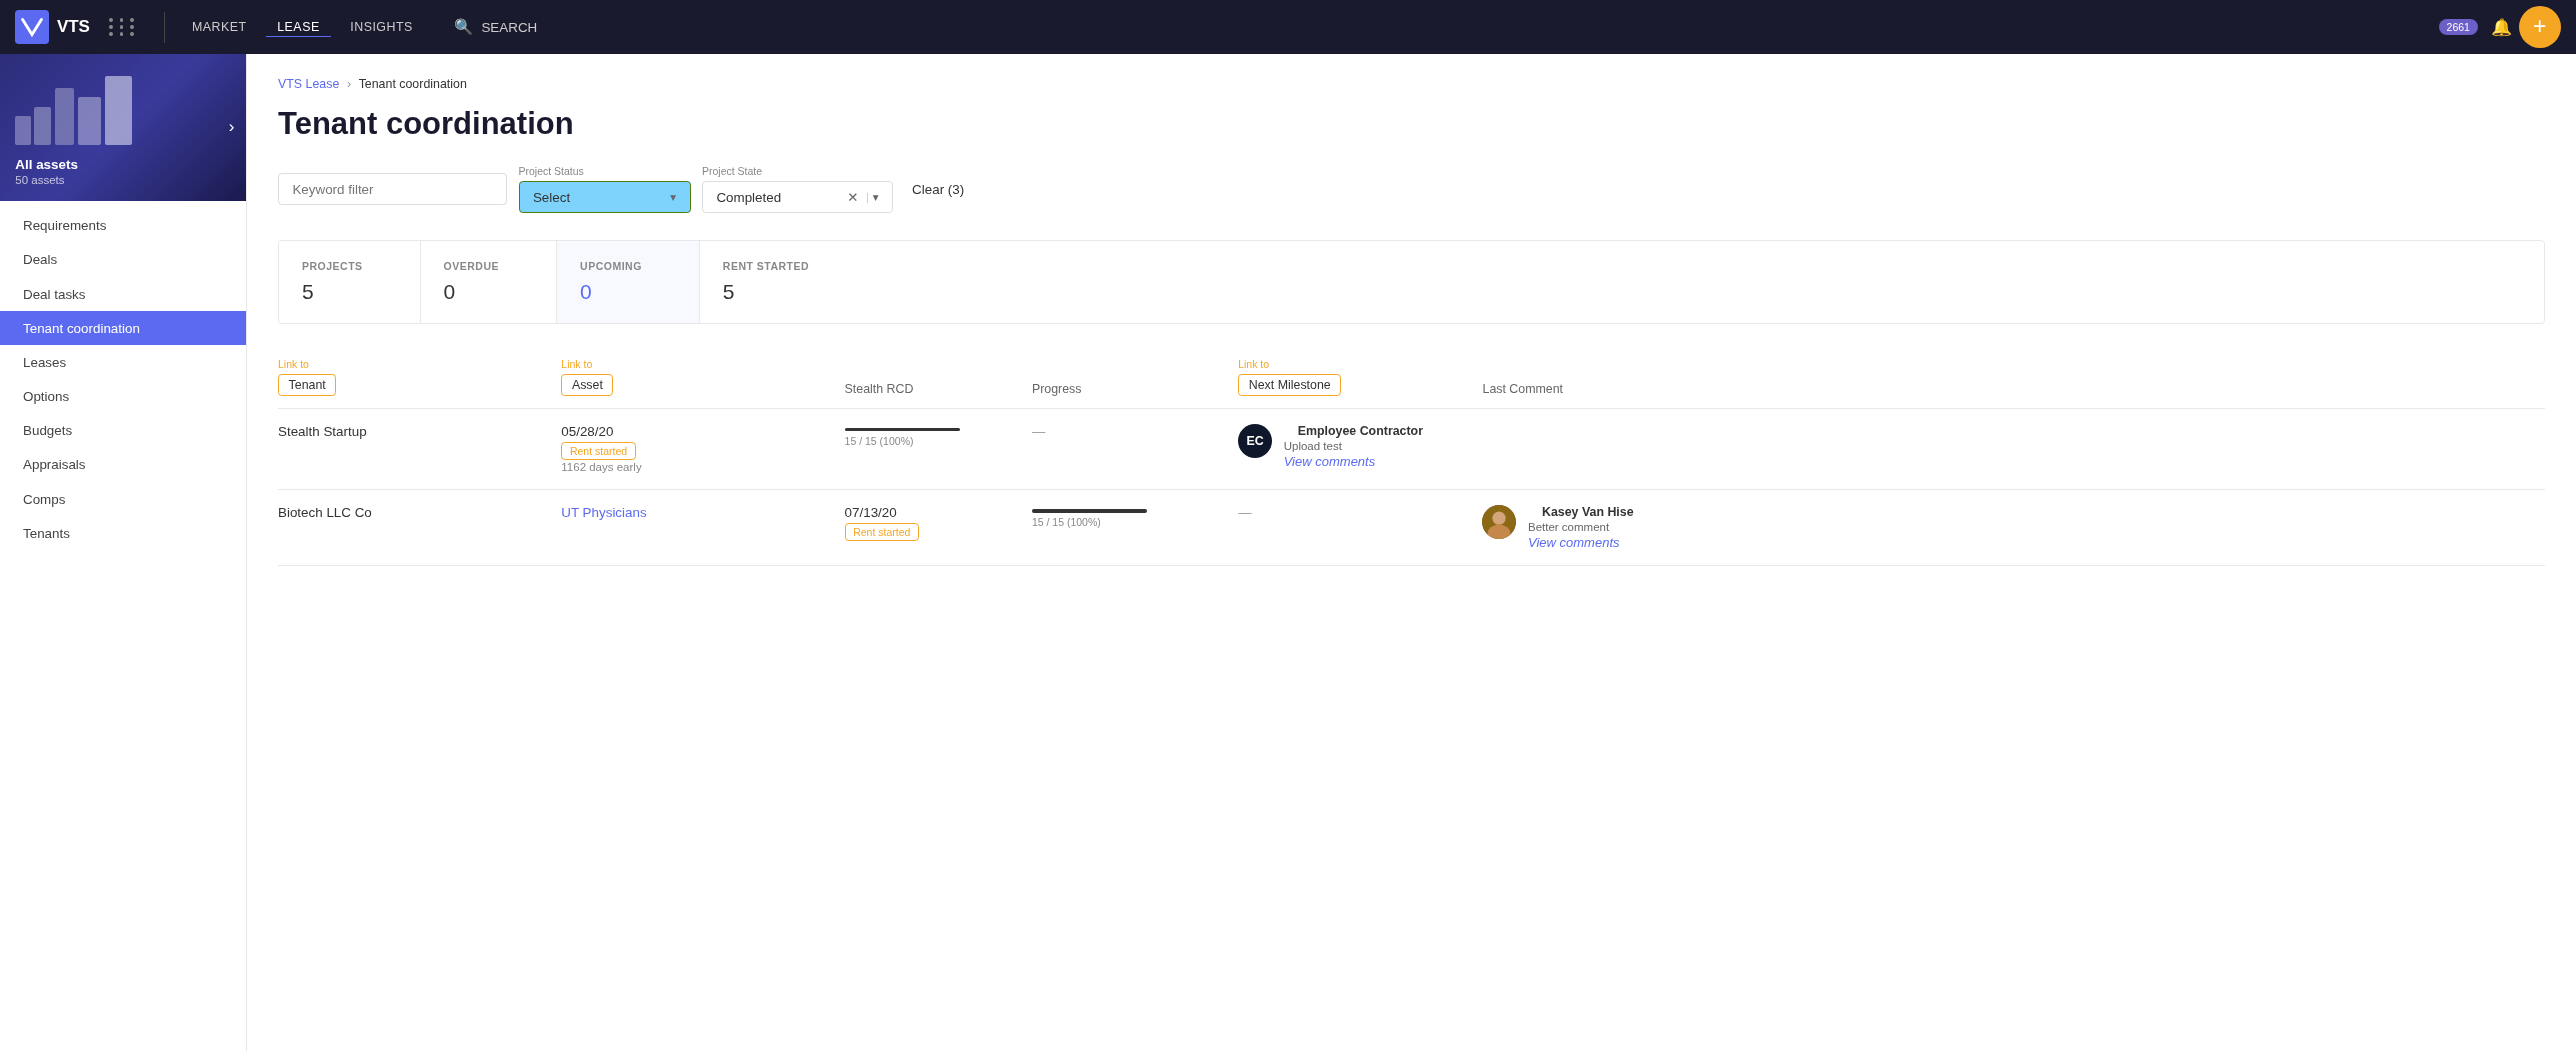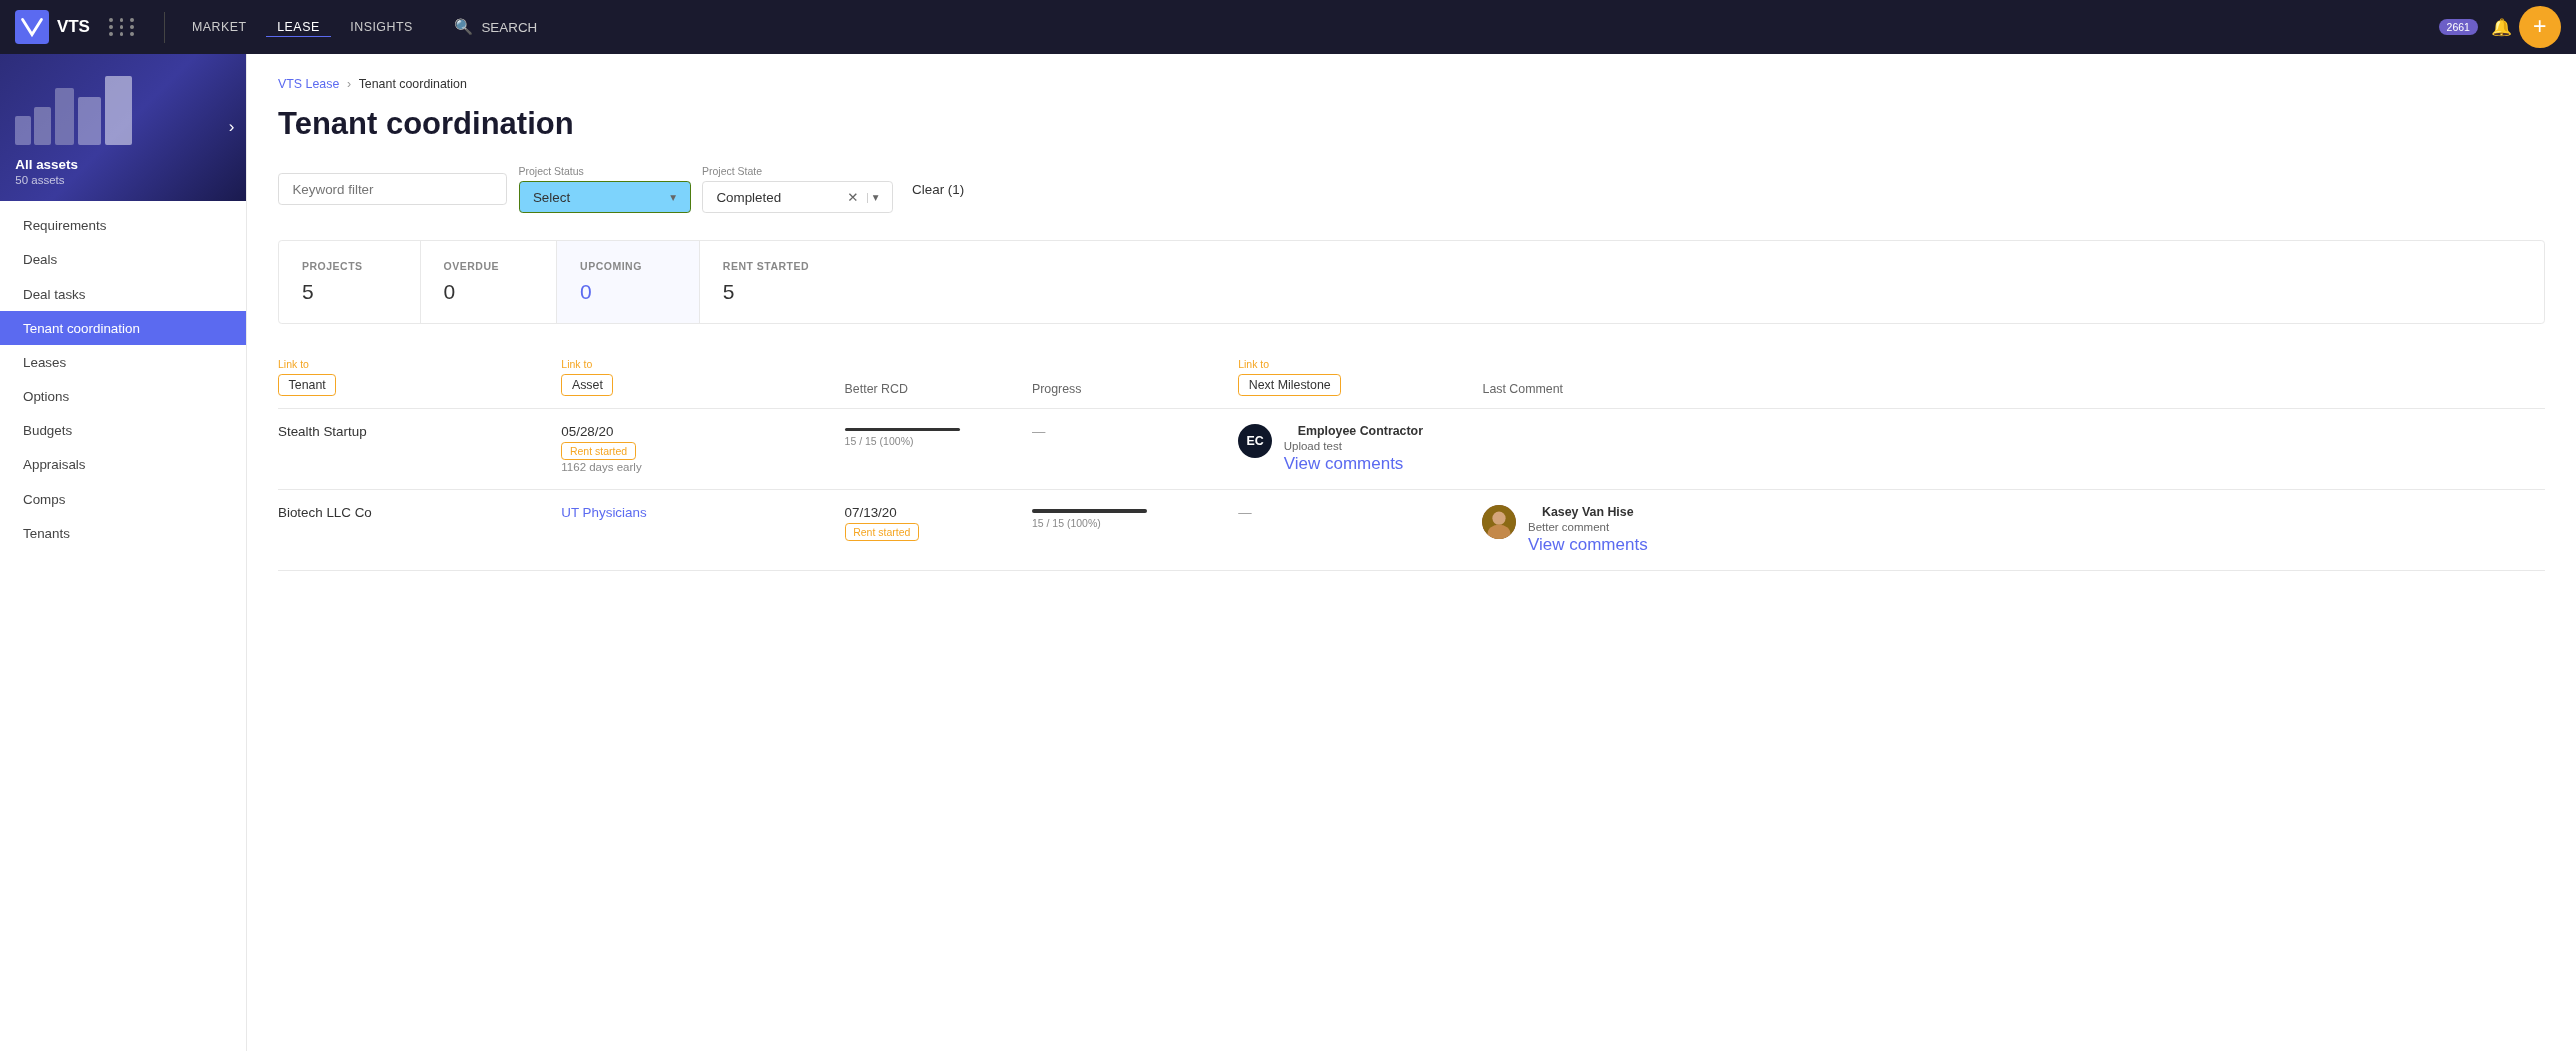--- a/index.html
+++ b/index.html
@@ -125,21 +125,21 @@
     .progress-text { font-size: 10.5px; color: #888; margin-top: 3.8px; }
 
     .cell-milestone { font-size: 13.4px; color: #999; }
 
     .cell-comment { display: flex; gap: 11.5px; }
     .avatar { width: 34px; height: 34px; border-radius: 50%; display: flex; align-items: center; justify-content: center; font-size: 12.4px; font-weight: 600; flex-shrink: 0; }
     .avatar-ec { background: #0f172a; color: white; }
     .avatar-kv { background: #8b5e3c; overflow: hidden; }
     .comment-author { font-size: 12.4px; font-weight: 600; color: #333; margin-left: 14px; }
     .comment-text { font-size: 11.5px; color: #666; margin-top: 1.9px; }
-    .comment-link { font-size: 17px; color: #5b6af0; cursor: pointer; margin-top: 1.9px; display: block; }
+    .comment-link { font-size: 13px; color: #5b6af0; cursor: pointer; margin-top: 1.9px; display: block; font-style: italic; }
 
     .arrow-icon { font-size: 13.4px; color: #f5a623; }
   </style>
 </head>
 <body>
 
 <nav class="top-nav">
   <div class="nav-logo">
     <svg class="nav-logo-icon" viewBox="0 0 36 36" fill="none">
       <rect width="36" height="36" rx="4" fill="#5b6af0"></rect>
@@ -228,21 +228,21 @@
         <div class="filter-select-completed">
           <span>Completed</span>
           <div style="display:flex;align-items:center;gap:3.8px;">
             <span class="filter-x">✕</span>
             <span style="color:#ccc;font-size:11.5px;">|</span>
             <span class="chevron-down">▾</span>
           </div>
         </div>
       </div>
 
-      <div class="filter-clear">Clear (1)</div>
+      <div class="filter-clear">Clear (3)</div>
     </div>
 
     <div class="stats">
       <div class="stat-item">
         <div class="stat-label">PROJECTS</div>
         <div class="stat-value">5</div>
       </div>
       <div class="stat-item">
         <div class="stat-label">OVERDUE</div>
         <div class="stat-value">0</div>
@@ -261,21 +261,21 @@
 
       <div class="table-header">
         <div class="th">
           <div class="th-link-label">Link to</div>
           <div class="th-link-box">Tenant</div>
         </div>
         <div class="th">
           <div class="th-link-label">Link to</div>
           <div class="th-link-box">Asset</div>
         </div>
-        <div class="th">Better RCD</div>
+        <div class="th">Stealth RCD</div>
         <div class="th">Progress</div>
         <div class="th">
           <div class="th-link-label">Link to</div>
           <div class="th-link-box">Next Milestone</div>
         </div>
         <div class="th">Last Comment</div>
       </div>
 
       <div class="table-row">
         <div class="cell-tenant">Stealth Startup</div>

